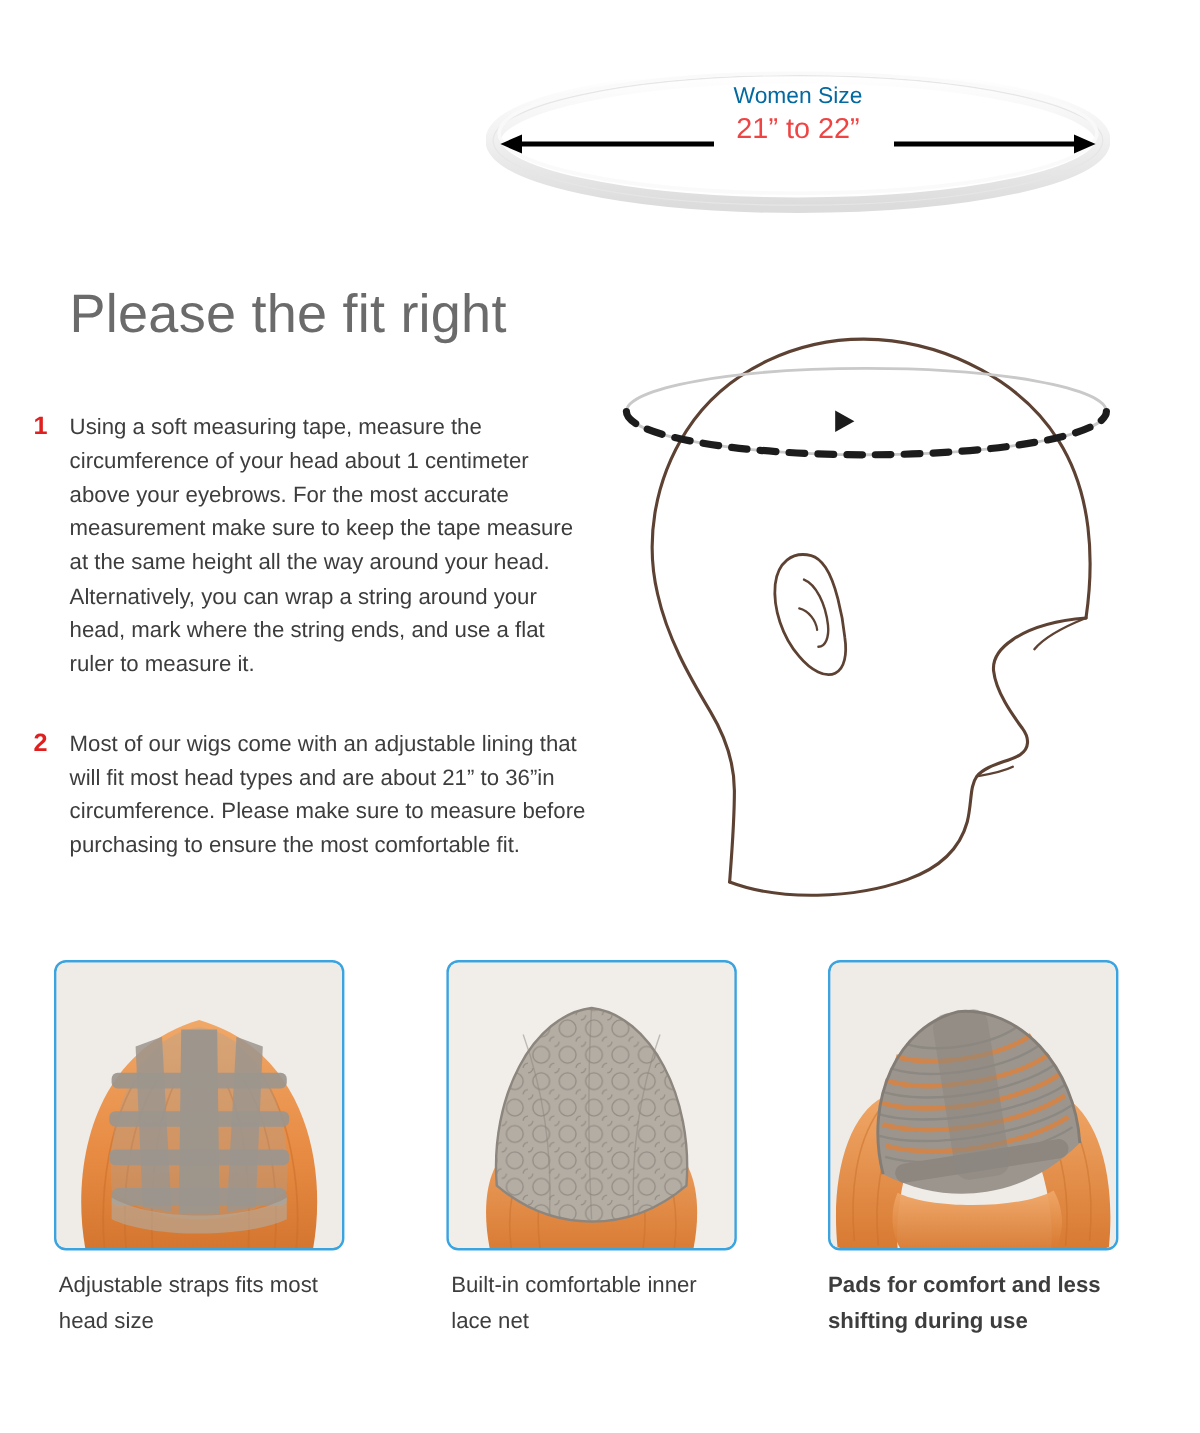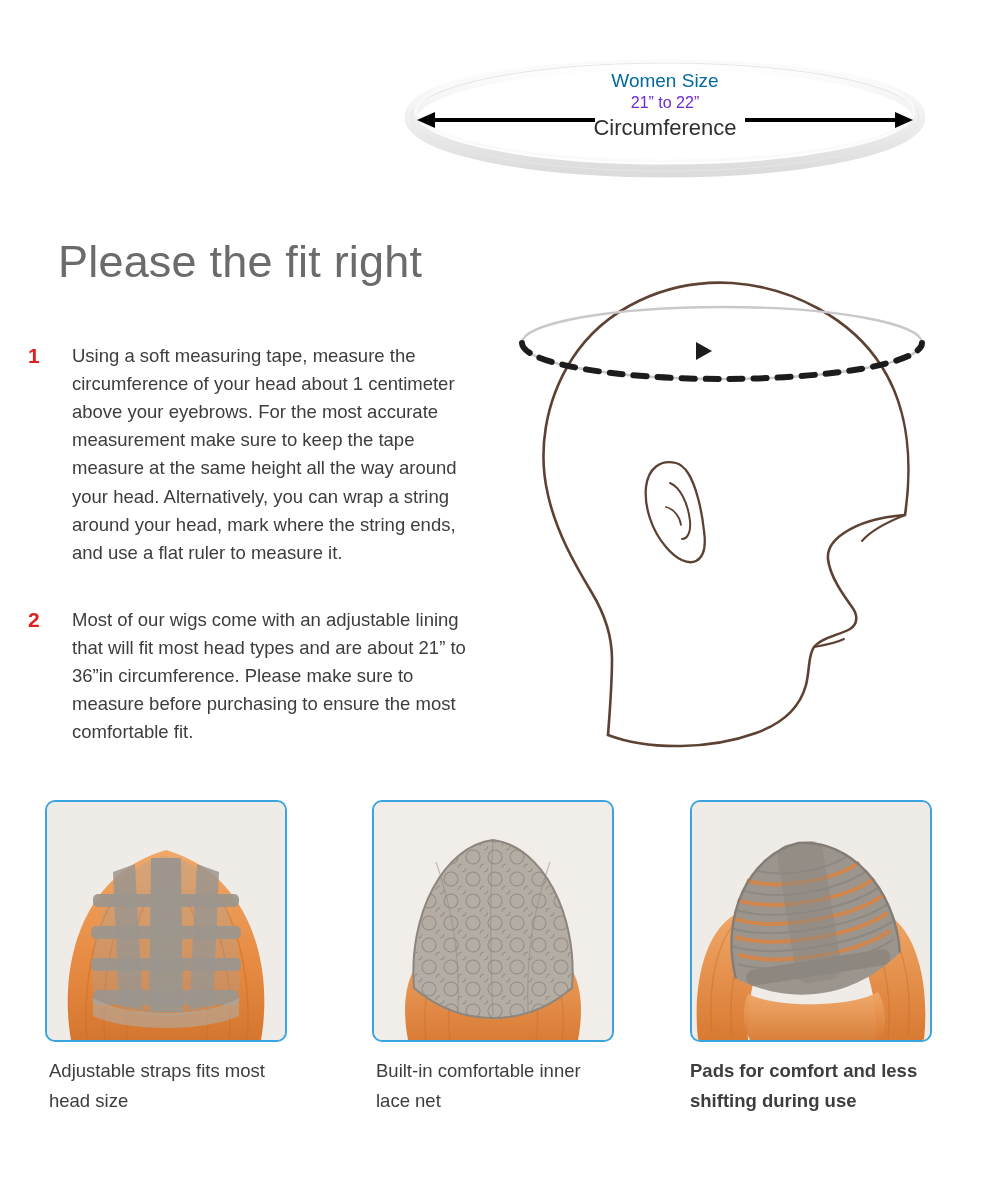--- a/index.html
+++ b/index.html
@@ -33,21 +33,21 @@
   }
   .band-text {
     position: absolute;
     left: 0;
     top: 14px;
     width: 520px;
     text-align: center;
     line-height: 1.28;
   }
   .band-text .l1 { font-size: 19px; color: #0369a1; }
-  .band-text .l2 { font-size: 16px; color: #6d28d9; }
+  .band-text .l2 { font-size: 24px; color: #ef4444; }
   .band-text .l3 { font-size: 22px; color: #2f2f2f; }
 
   
   .heading {
     position: absolute;
     left: 58px;
     top: 236px;
     font-size: 45px;
     color: #6b6b6b;
     font-weight: normal;
@@ -63,21 +63,21 @@
     position: absolute;
     left: 0;
     top: 2px;
     width: 20px;
     font-size: 21px;
     font-weight: bold;
     color: #e02020;
     text-align: left;
   }
   .step-body {
-    margin-left: 44px;
+    margin-left: 30px;
     font-size: 18.5px;
     line-height: 1.52;
     color: #3d3d3d;
   }
   #step1 { left: 28px; top: 342px; }
   #step2 { left: 28px; top: 606px; }
 
   
   .head-illus {
     position: absolute;
@@ -144,21 +144,20 @@
   <svg class="band-ellipse" viewBox="0 0 520 125">
     <line x1="24" y1="65" x2="190" y2="65" stroke="#000" stroke-width="4"></line>
     <polygon points="12,65 30,57 30,73" fill="#000"></polygon>
     <line x1="340" y1="65" x2="496" y2="65" stroke="#000" stroke-width="4"></line>
     <polygon points="508,65 490,57 490,73" fill="#000"></polygon>
   </svg>
 
   <div class="band-text">
     <div class="l1">Women Size</div>
     <div class="l2">21” to 22”</div>
-    <div class="l3">Circumference</div>
   </div>
 </div>
 
 <div class="heading">Please the fit right</div>
 
 <div class="step" id="step1">
   <div class="step-num">1</div>
   <div class="step-body">Using a soft measuring tape, measure the circumference of your head about 1 centimeter above your eyebrows. For the most accurate measurement make sure to keep the tape measure at the same height all the way around your head. Alternatively, you can wrap a string around your head, mark where the string ends, and use a flat ruler to measure it.</div>
 </div>
 

